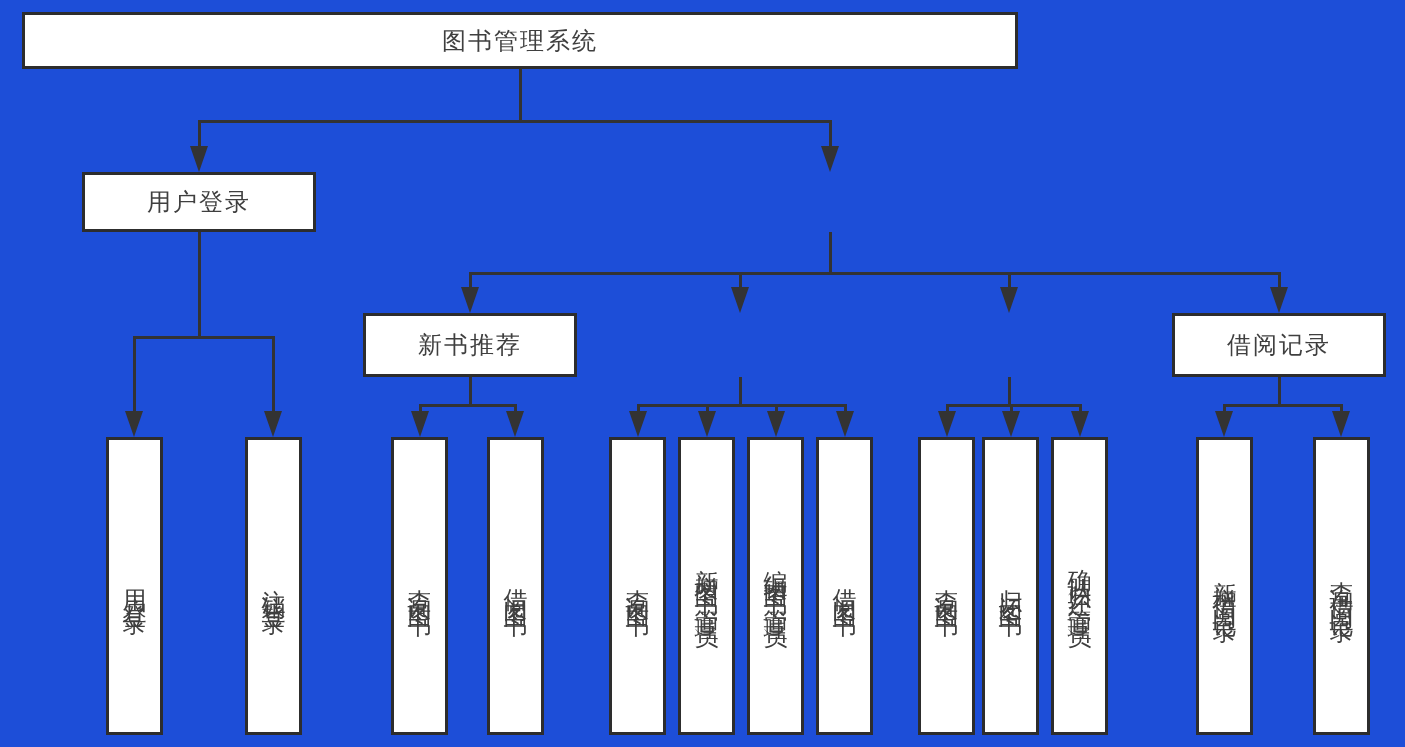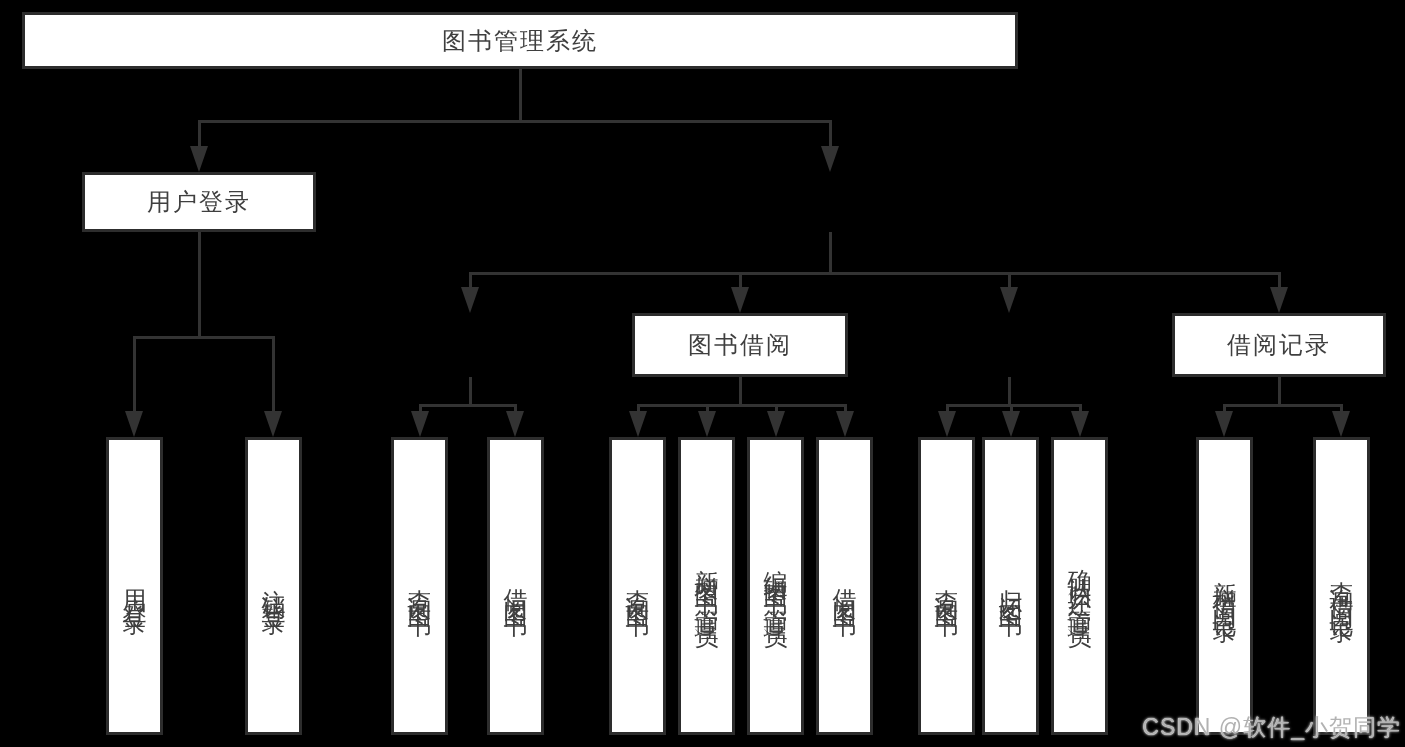--- a/index.html
+++ b/index.html
@@ -5,21 +5,21 @@
   html, body {
     margin: 0; padding: 0;
     width: 1405px; height: 747px;
     background: #ffffff;
     font-family: "Liberation Sans", "DejaVu Sans", sans-serif;
     overflow: hidden;
   }
   #diagram {
     position: relative;
     width: 1405px; height: 747px;
-    background: #000000;
+    background: #1d4ed8;
     text-align: center;
   }
   .box {
     position: absolute;
     box-sizing: border-box;
     border: 3px solid #2d2d2d;
     background: #ffffff;
     color: #3f3f3f;
     display: flex;
     align-items: center;
@@ -88,22 +88,22 @@
   <div class="hl" style="left:469px; top:272px; width:812px;"></div>
   <div class="vl" style="left:469px;  top:272px; height:18px;"></div>
   <div class="ah" style="left:461px;  top:287px;"></div>
   <div class="vl" style="left:739px;  top:272px; height:18px;"></div>
   <div class="ah" style="left:731px;  top:287px;"></div>
   <div class="vl" style="left:1008px; top:272px; height:18px;"></div>
   <div class="ah" style="left:1000px; top:287px;"></div>
   <div class="vl" style="left:1278px; top:272px; height:18px;"></div>
   <div class="ah" style="left:1270px; top:287px;"></div>
 
-  <div class="box" style="left:632px; top:313px; width:216px; height:64px;">
-    <span>图书借阅</span>
+  <div class="box" style="left:363px; top:313px; width:214px; height:64px;">
+    <span>新书推荐</span>
   </div>
   <div class="box" style="left:1172px; top:313px; width:214px; height:64px;">
     <span>借阅记录</span>
   </div>
 
   <div class="vl" style="left:469px; top:377px; height:30px;"></div>
   <div class="hl" style="left:419px; top:404px; width:98px;"></div>
   <div class="vl" style="left:419px; top:404px; height:14px;"></div>
   <div class="ah" style="left:411px; top:411px;"></div>
   <div class="vl" style="left:514px; top:404px; height:14px;"></div>
@@ -173,15 +173,14 @@
     <span>确认归还（管理员）</span>
   </div>
 
   <div class="box vbox" style="left:1196px; top:437px; width:57px; height:298px;">
     <span>新增借阅记录</span>
   </div>
   <div class="box vbox" style="left:1313px; top:437px; width:57px; height:298px;">
     <span>查询借阅记录</span>
   </div>
 
-  <div class="watermark">CSDN @软件_小贺同学</div>
 
 </div>
 
 </body></html>

